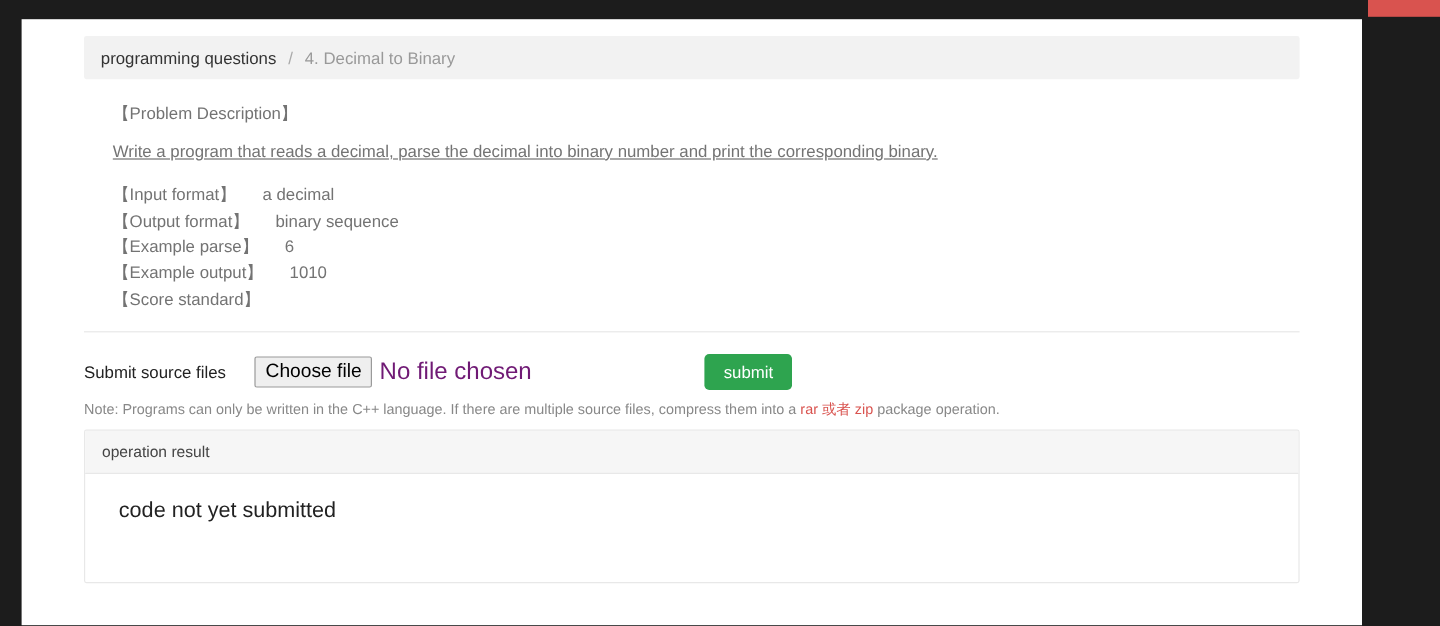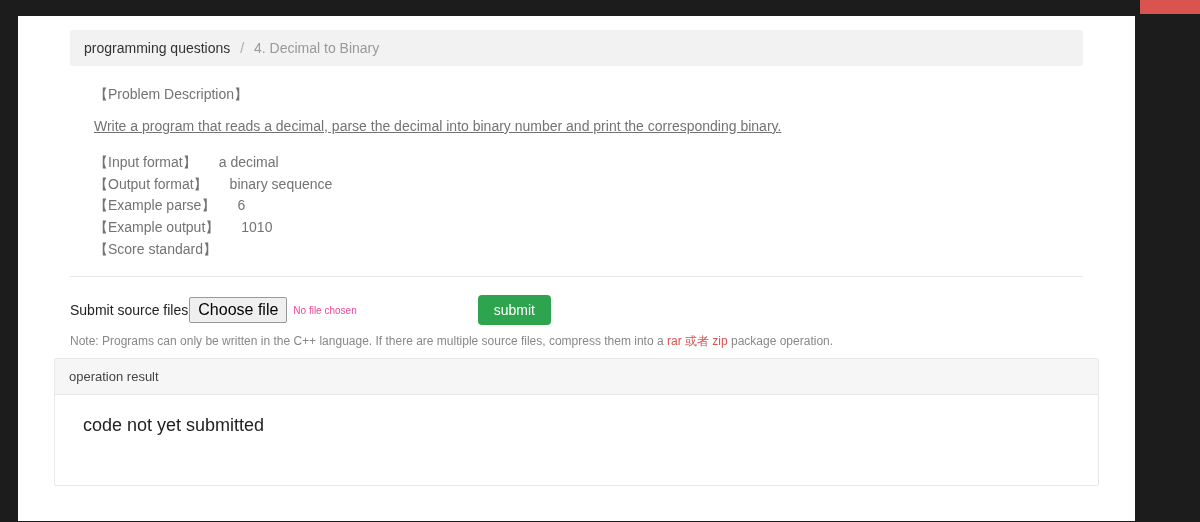--- a/index.html
+++ b/index.html
@@ -78,41 +78,41 @@
     }
     .hr {
       border: none;
       border-top: 1px solid #e8e8e8;
       margin: 0 52px 18px 52px;
     }
     .submit-row {
       margin: 0 52px 8px 52px;
       display: flex;
       align-items: center;
-      gap: 1px;
+      gap: 24px;
       font-size: 14px;
       color: #222;
     }
     .file-chooser {
       display: inline-flex;
       align-items: center;
       gap: 6px;
     }
     .choose-btn {
       border: 1px solid #9a9a9a;
       background: #efefef;
       padding: 3px 8px;
       font-size: 16px;
       border-radius: 2px;
       cursor: pointer;
       font-family: inherit;
     }
     .file-status {
-      font-size: 10px;
-      color: #ec4899;
+      font-size: 20px;
+      color: #701a75;
     }
     .submit-btn {
       background: #2ea44f;
       color: #fff;
       border: none;
       padding: 7px 16px;
       border-radius: 4px;
       font-size: 14px;
       cursor: pointer;
       font-family: inherit;
@@ -120,21 +120,21 @@
     }
     .note-row {
       margin: 0 52px 8px 52px;
       font-size: 12px;
       color: #888;
     }
     .note-row .hl {
       color: #d9534f;
     }
     .result-box {
-      margin: 0 36px;
+      margin: 0 52px;
       border: 1px solid #e8e8e8;
       border-radius: 2px;
       background: #fff;
     }
     .result-header {
       background: #f6f6f6;
       padding: 10px 14px;
       font-size: 13px;
       color: #444;
       border-bottom: 1px solid #e8e8e8;

